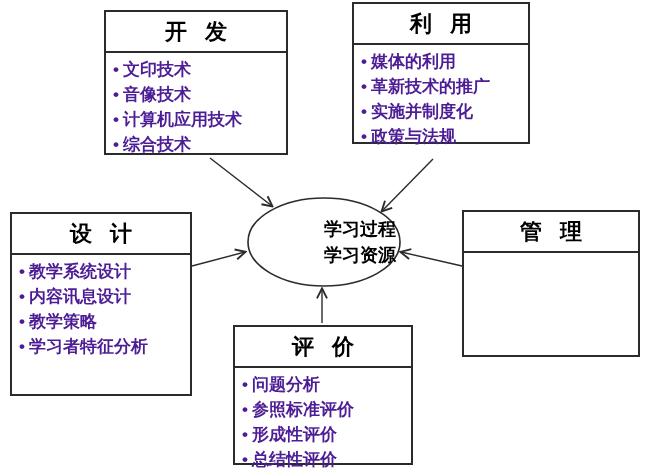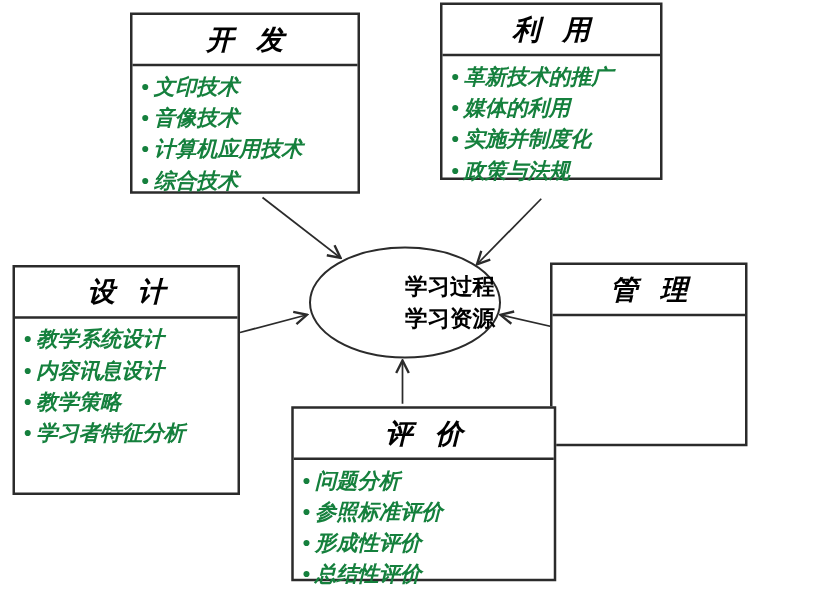--- a/index.html
+++ b/index.html
@@ -17,62 +17,61 @@
   }
   svg.arrow-layer {
     position: absolute;
     left: 0; top: 0;
     width: 650px; height: 473px;
   }
   .dbox {
     position: absolute;
     border: 2px solid #2b2b2b;
     background: #ffffff;
-    font-style: italic;
   }
   .dbox-title {
     font-size: 22px;
     font-weight: bold;
     text-align: center;
     word-spacing: 12px;
     padding: 5px 0 4px 0;
     border-bottom: 2px solid #2b2b2b;
     color: #000;
     white-space: nowrap;
   }
   .dbox-list {
     list-style: none;
     padding: 4px 4px 0 7px;
   }
   .dbox-list li {
     font-size: 17px;
     font-weight: bold;
     line-height: 25px;
     white-space: nowrap;
-    color: #15803d;
+    color: #4c1d95;
   }
   .bullet { display: inline-block; width: 10px; }
   .center-label {
     position: absolute;
     left: 248px;
     top: 216px;
     width: 152px;
     text-align: center;
     font-size: 18px;
     font-weight: bold;
     line-height: 26px;
     color: #000;
     margin-left: 36px;
   }
   
   #box-development { left: 104px; top: 10px;  width: 184px; height: 145px; }
   #box-utilization { left: 352px; top: 2px;  width: 178px; height: 142px; }
   #box-design      { left: 10px;  top: 212px; width: 182px; height: 184px; }
-  #box-management  { left: 440px; top: 210px; width: 158px; height: 147px; }
-  #box-evaluation  { left: 233px; top: 325px; width: 212px; height: 140px; }
+  #box-management  { left: 462px; top: 210px; width: 178px; height: 147px; }
+  #box-evaluation  { left: 233px; top: 325px; width: 180px; height: 140px; }
 </style>
 </head>
 <body>
 
 <div class="stage">
 
   <svg class="arrow-layer" viewBox="0 0 650 473" xmlns="http://www.w3.org/2000/svg" aria-hidden="true">
     <defs>
       <marker id="arrowhead" viewBox="0 0 10 10" refX="8.5" refY="5" markerWidth="9" markerHeight="9" orient="auto-start-reverse">
         <path d="M1,1 L9,5 L1,9" fill="none" stroke="#2b2b2b" stroke-width="1.5"></path>
@@ -92,22 +91,22 @@
       <li><span class="bullet">•</span><span>文印技术</span></li>
       <li><span class="bullet">•</span><span>音像技术</span></li>
       <li><span class="bullet">•</span><span>计算机应用技术</span></li>
       <li><span class="bullet">•</span><span>综合技术</span></li>
     </ul>
   </div>
 
   <div class="dbox" id="box-utilization">
     <div class="dbox-title">利 用</div>
     <ul class="dbox-list">
+      <li><span class="bullet">•</span><span>媒体的利用</span></li>
       <li><span class="bullet">•</span><span>革新技术的推广</span></li>
-      <li><span class="bullet">•</span><span>媒体的利用</span></li>
       <li><span class="bullet">•</span><span>实施并制度化</span></li>
       <li><span class="bullet">•</span><span>政策与法规</span></li>
     </ul>
   </div>
 
   <div class="dbox" id="box-design">
     <div class="dbox-title">设 计</div>
     <ul class="dbox-list">
       <li><span class="bullet">•</span><span>教学系统设计</span></li>
       <li><span class="bullet">•</span><span>内容讯息设计</span></li>

